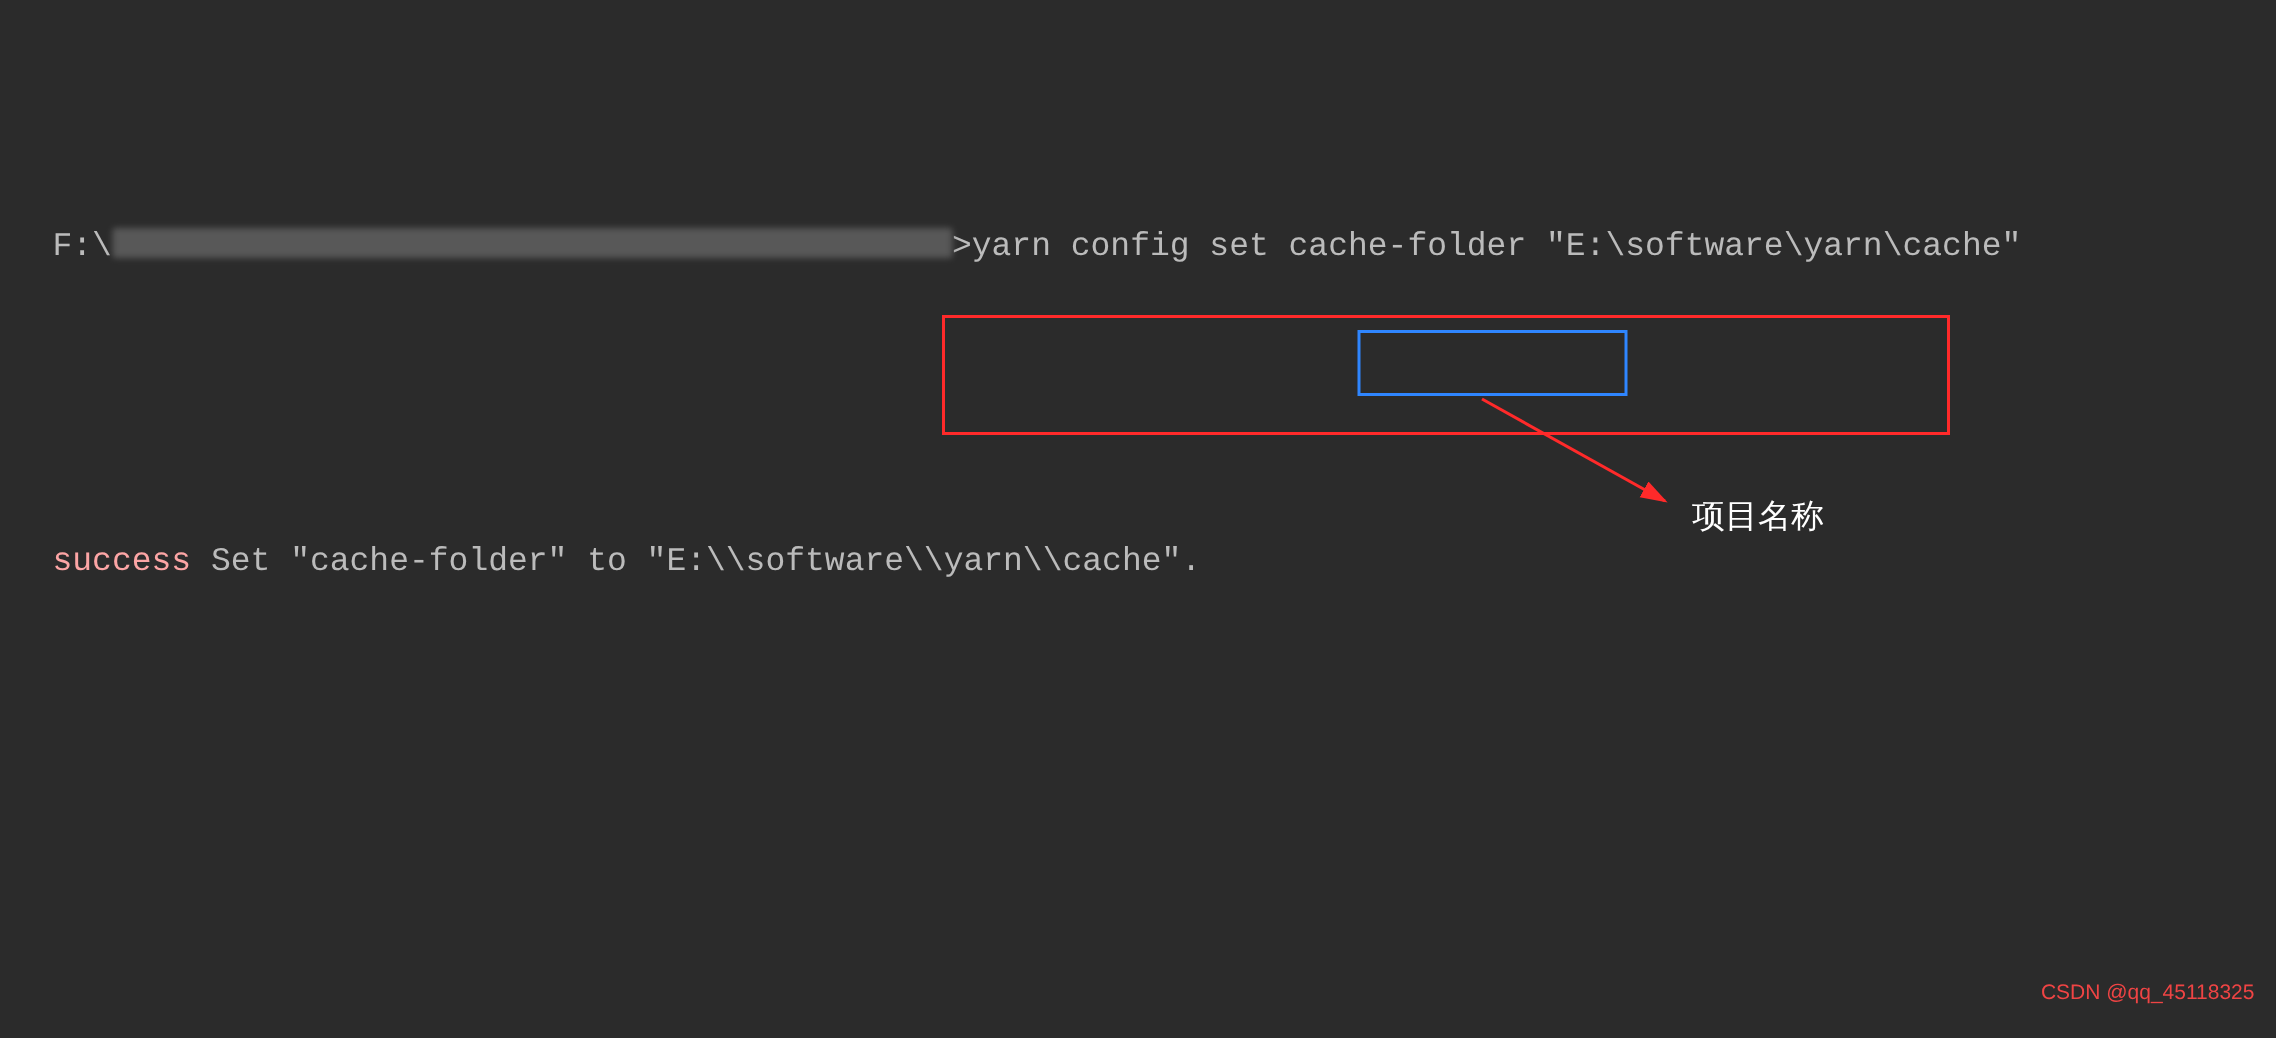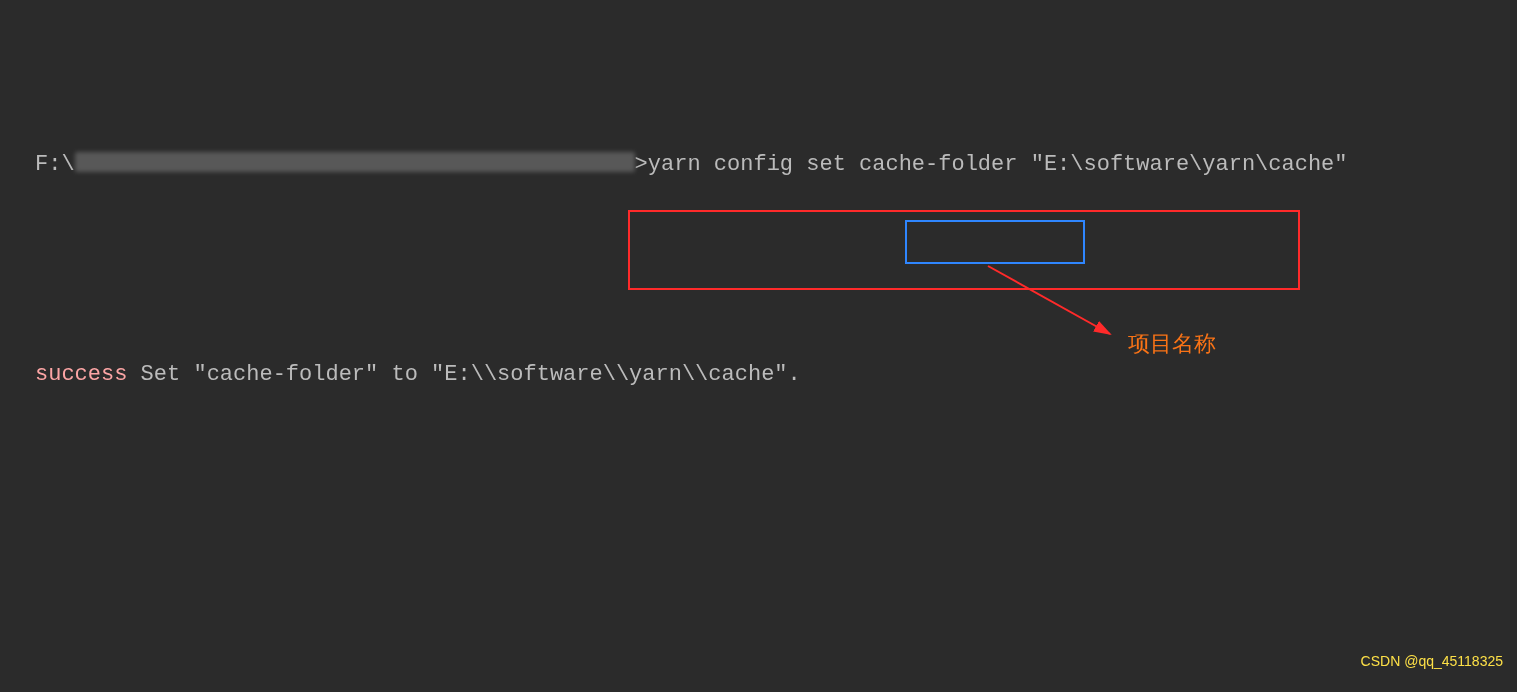--- a/index.html
+++ b/index.html
@@ -5,22 +5,22 @@
   html,body{margin:0;padding:0;width:1517px;height:692px;background:#2b2b2b;overflow:hidden;}
   .terminal{position:relative;width:1517px;height:692px;background:#2b2b2b;font-family:Consolas,'Courier New',monospace;font-size:22px;line-height:42px;color:#bbbbbb;padding:18px 0 0 20px;box-sizing:border-box;white-space:pre;}
   .line{height:42px;margin-left:15px;}
   .white{color:#bbbbbb;}
   .bold{color:#e6e6e6;font-weight:bold;}
   .green{color:#fca5a5;}
   .redact{display:inline-block;vertical-align:middle;background:#6b6b6b;height:20px;filter:blur(2px);opacity:.7;border-radius:2px;position:relative;top:-2px;}
   .red-box{position:absolute;border:2px solid #ff2a2a;box-sizing:border-box;pointer-events:none;}
   .blue-box{position:absolute;border:2px solid #2f86ff;box-sizing:border-box;pointer-events:none;}
   .arrow-svg{position:absolute;pointer-events:none;}
-  .annot{position:absolute;color:#f97316;font-family:"Microsoft YaHei","SimSun",sans-serif;font-size:22px;}
-  .watermark{position:absolute;right:14px;bottom:10px;color:#fde047;font-family:Arial,sans-serif;font-size:14px;}
+  .annot{position:absolute;color:#ffffff;font-family:"Microsoft YaHei","SimSun",sans-serif;font-size:22px;}
+  .watermark{position:absolute;right:14px;bottom:10px;color:#ef4444;font-family:Arial,sans-serif;font-size:14px;}
 </style>
 </head>
 <body>
 
 <div class="terminal">
 
   <div class="line"><span class="white">F:\</span><span class="redact" style="width:560px"></span><span class="white">&gt;</span><span class="white">yarn config set cache-folder "E:\software\yarn\cache"</span></div>
 
 
   <div class="line"><span class="green">success</span><span class="white"> Set "cache-folder" to "E:\\software\\yarn\\cache".</span></div>

